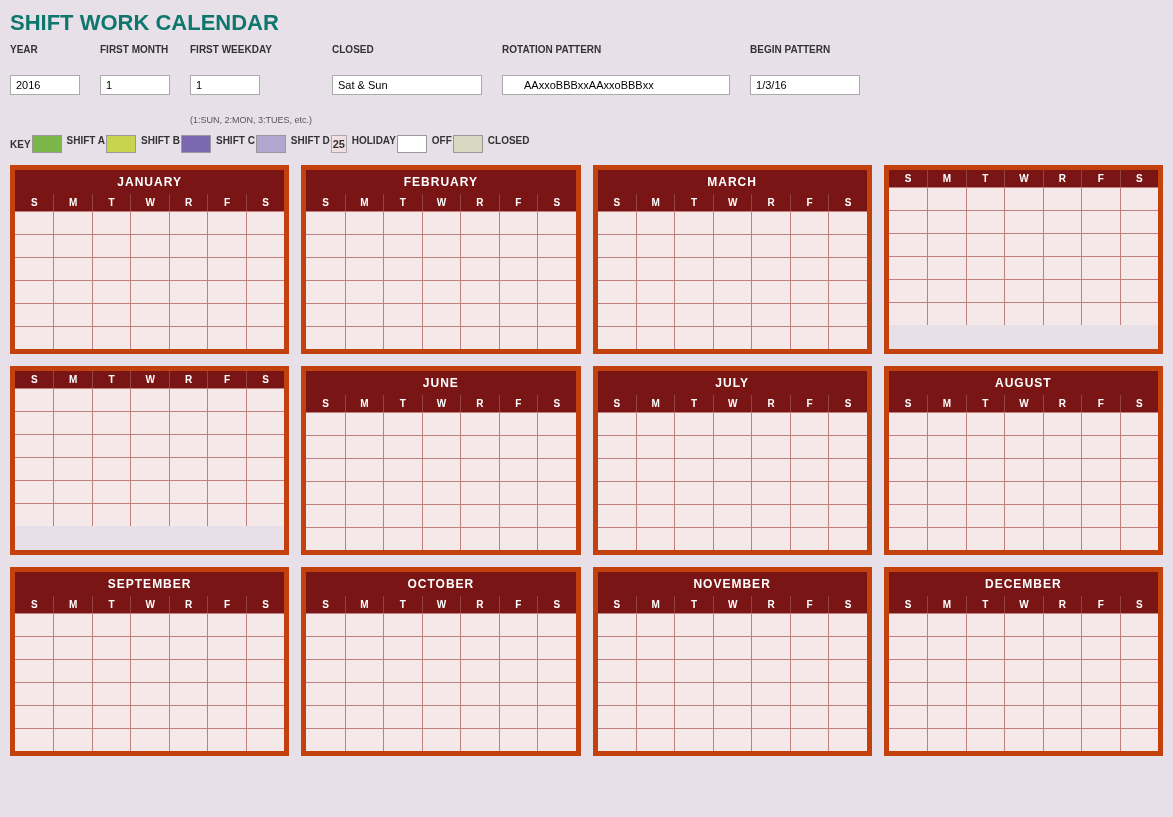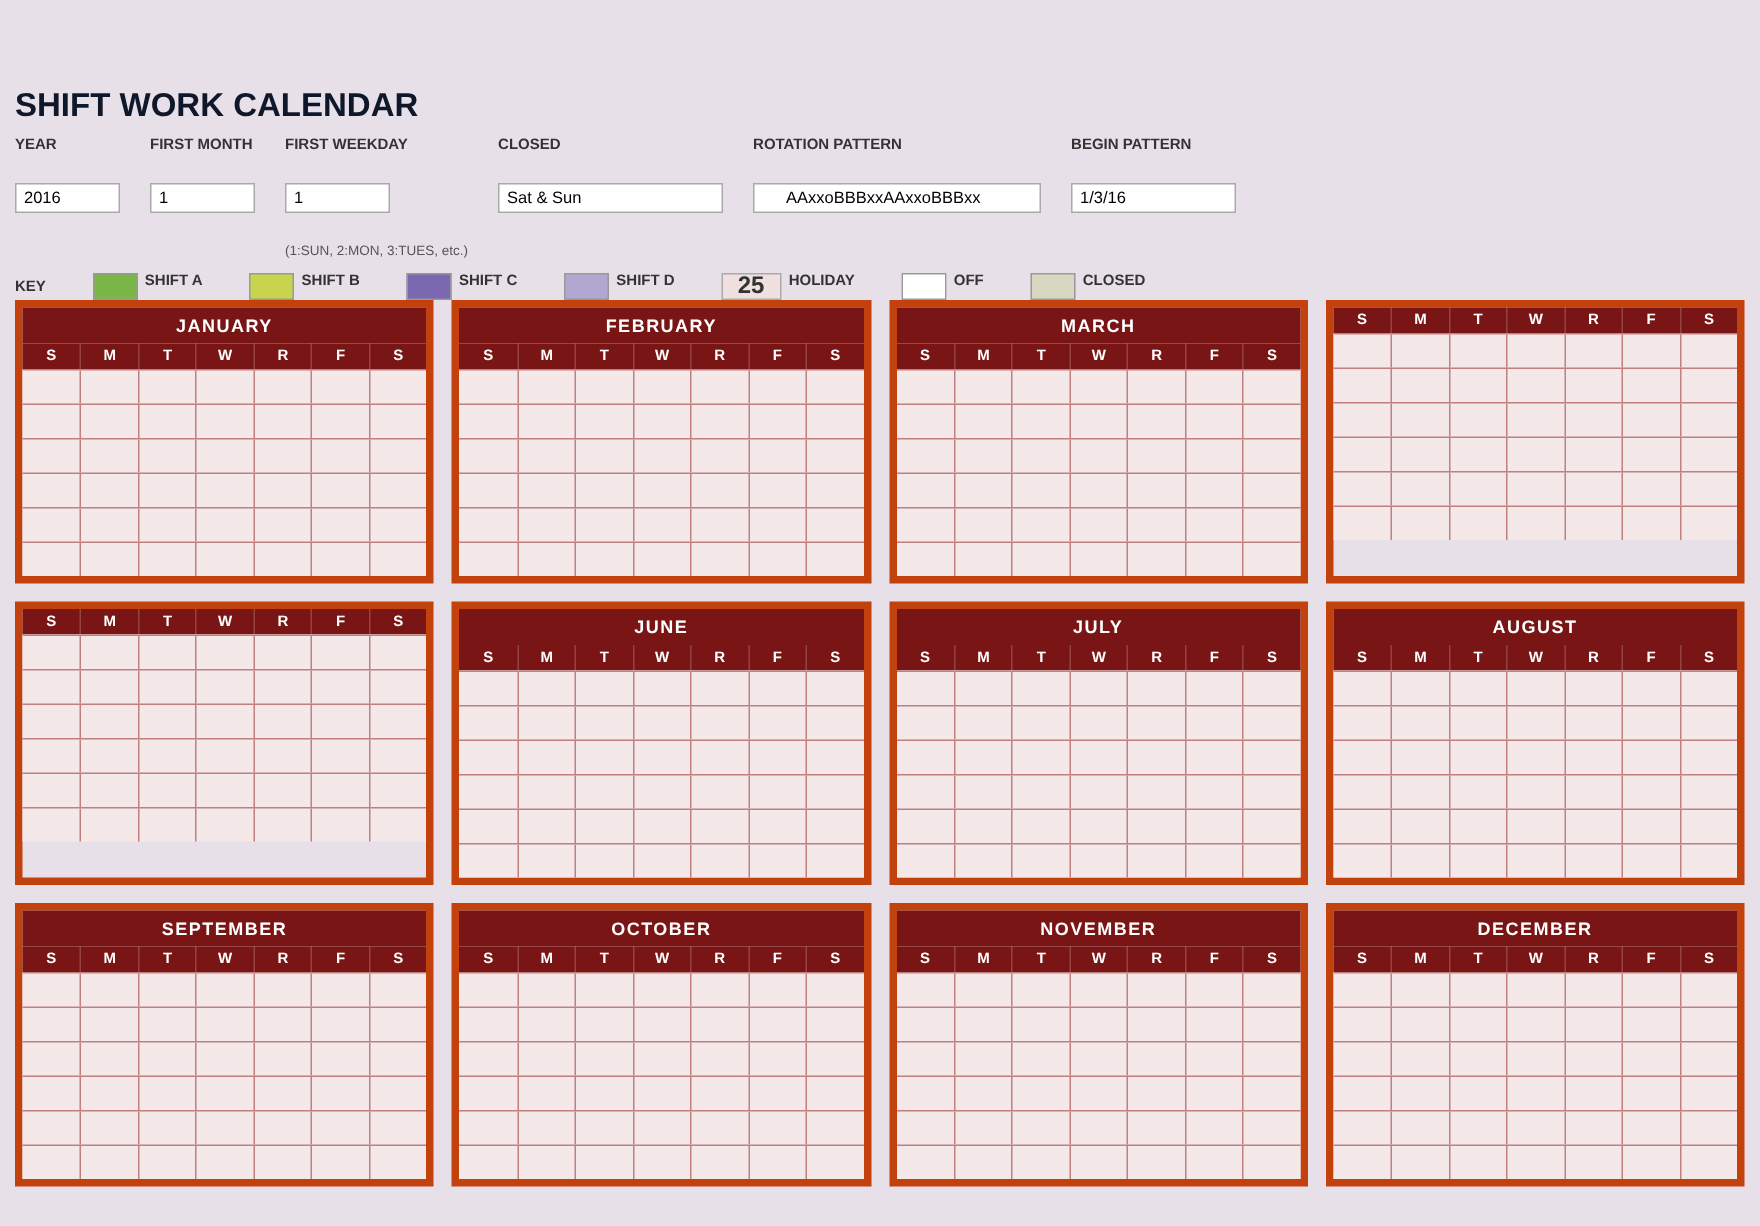--- a/index.html
+++ b/index.html
@@ -5,25 +5,24 @@
     * { box-sizing: border-box; margin: 0; padding: 0; }
     body {
       background-color: #e8e0e8;
       font-family: Arial, sans-serif;
       font-size: 11px;
       padding: 10px;
       width: 1173px;
       min-height: 817px;
     }
     .page-title {
-      color: #0f172a;
+      color: #0f766e;
       font-size: 22px;
       font-weight: bold;
       margin-bottom: 8px;
-      margin-top: 47px;
     }
     .controls-row {
       display: flex;
       align-items: flex-start;
       gap: 20px;
       margin-bottom: 10px;
     }
     .control-group {
       display: flex;
       flex-direction: column;
@@ -40,25 +39,26 @@
     }
     .control-input {
       border: 1px solid #aaa;
       background: white;
       padding: 3px 5px;
       font-size: 11px;
     }
     .control-input.small { width: 70px; }
     .control-input.medium { width: 110px; }
     .control-input.large { width: 150px; }
-    .control-input.xlarge { width: 192px; padding-left: 21px; }
+    .control-input.xlarge { width: 228px; padding-left: 21px; }
     .key-row {
       display: flex;
       align-items: center;
-      gap: 31px;
+      gap: 1px;
+      margin-bottom: 12px;
     }
     .key-label {
       font-size: 10px;
       font-weight: bold;
       color: #333;
     }
     .key-item {
       display: flex;
       align-items: flex-start;
       gap: 5px;
@@ -67,28 +67,28 @@
       width: 30px;
       height: 18px;
       border: 1px solid #999;
     }
     .key-text {
       font-size: 10px;
       font-weight: bold;
       color: #333;
     }
     .key-holiday {
-      width: 40px;
+      width: 16px;
       height: 18px;
       background: #f0e0e0;
       border: 1px solid #aaa;
       display: flex;
       align-items: center;
       justify-content: center;
-      font-size: 16px;
+      font-size: 11px;
       font-weight: bold;
       color: #333;
     }
     .calendars-grid {
       display: grid;
       grid-template-columns: repeat(4, 1fr);
       gap: 12px;
     }
     .calendar-month {
       border: 5px solid #c2410c;

